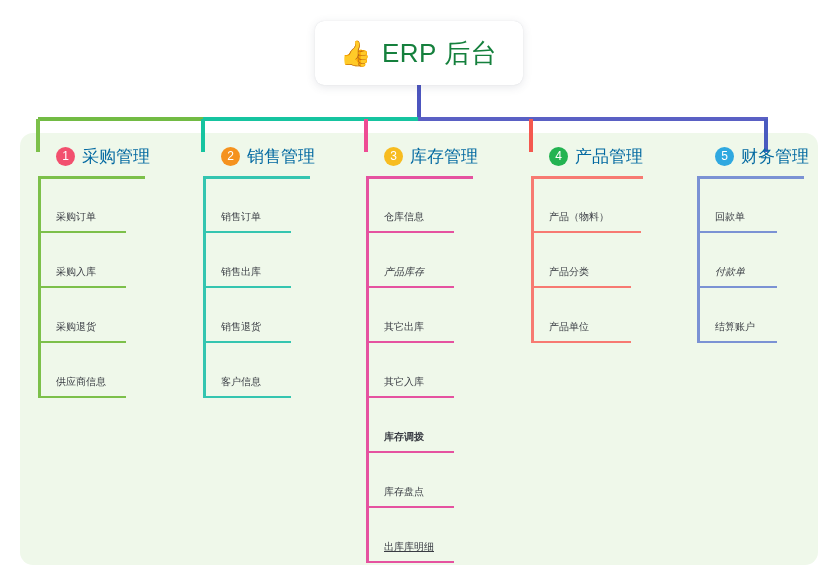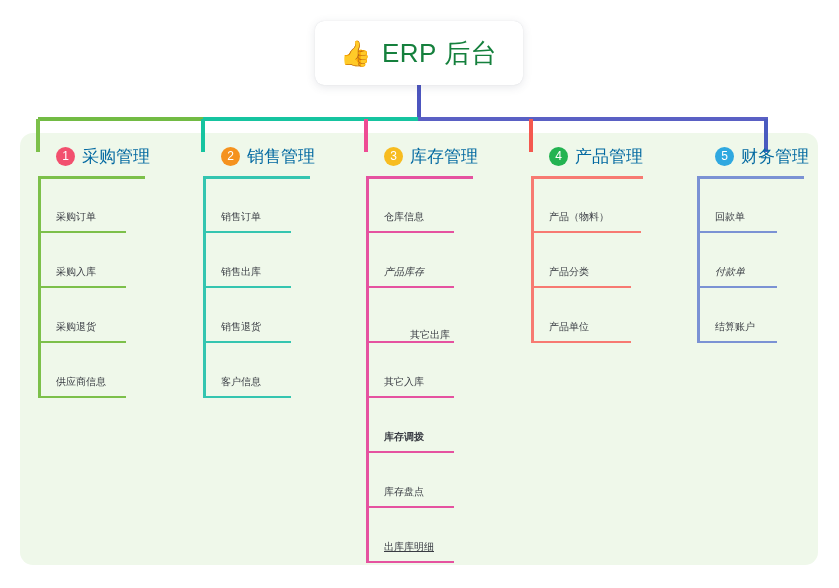--- a/index.html
+++ b/index.html
@@ -196,21 +196,21 @@
 <div class="leaf" style="left: 56px; top: 210px;">采购订单</div>
     <div class="leaf" style="left: 56px; top: 265px;">采购入库</div>
     <div class="leaf" style="left: 56px; top: 320px;">采购退货</div>
     <div class="leaf" style="left: 56px; top: 375px;">供应商信息</div>
     <div class="leaf" style="left: 221px; top: 210px;">销售订单</div>
     <div class="leaf" style="left: 221px; top: 265px;">销售出库</div>
     <div class="leaf" style="left: 221px; top: 320px;">销售退货</div>
     <div class="leaf" style="left: 221px; top: 375px;">客户信息</div>
     <div class="leaf" style="left: 384px; top: 210px;">仓库信息</div>
     <div class="leaf" style="left: 384px; top: 265px; font-style: italic;">产品库存</div>
-    <div class="leaf" style="left: 384px; top: 328px; margin-left: 26px;">其它出库</div>
+    <div class="leaf" style="left: 384px; top: 320px;">其它出库</div>
     <div class="leaf" style="left: 384px; top: 375px;">其它入库</div>
     <div class="leaf" style="left: 384px; top: 430px; font-weight: bold;">库存调拨</div>
     <div class="leaf" style="left: 384px; top: 485px; text-align: center;">库存盘点</div>
     <div class="leaf" style="left: 384px; top: 540px; text-decoration: underline;">出库库明细</div>
     <div class="leaf" style="left: 549px; top: 210px;">产品（物料）</div>
     <div class="leaf" style="left: 549px; top: 265px;">产品分类</div>
     <div class="leaf" style="left: 549px; top: 320px;">产品单位</div>
     <div class="leaf" style="left: 715px; top: 210px;">回款单</div>
     <div class="leaf" style="left: 715px; top: 265px; font-style: italic;">付款单</div>
     <div class="leaf" style="left: 715px; top: 320px;">结算账户</div>

